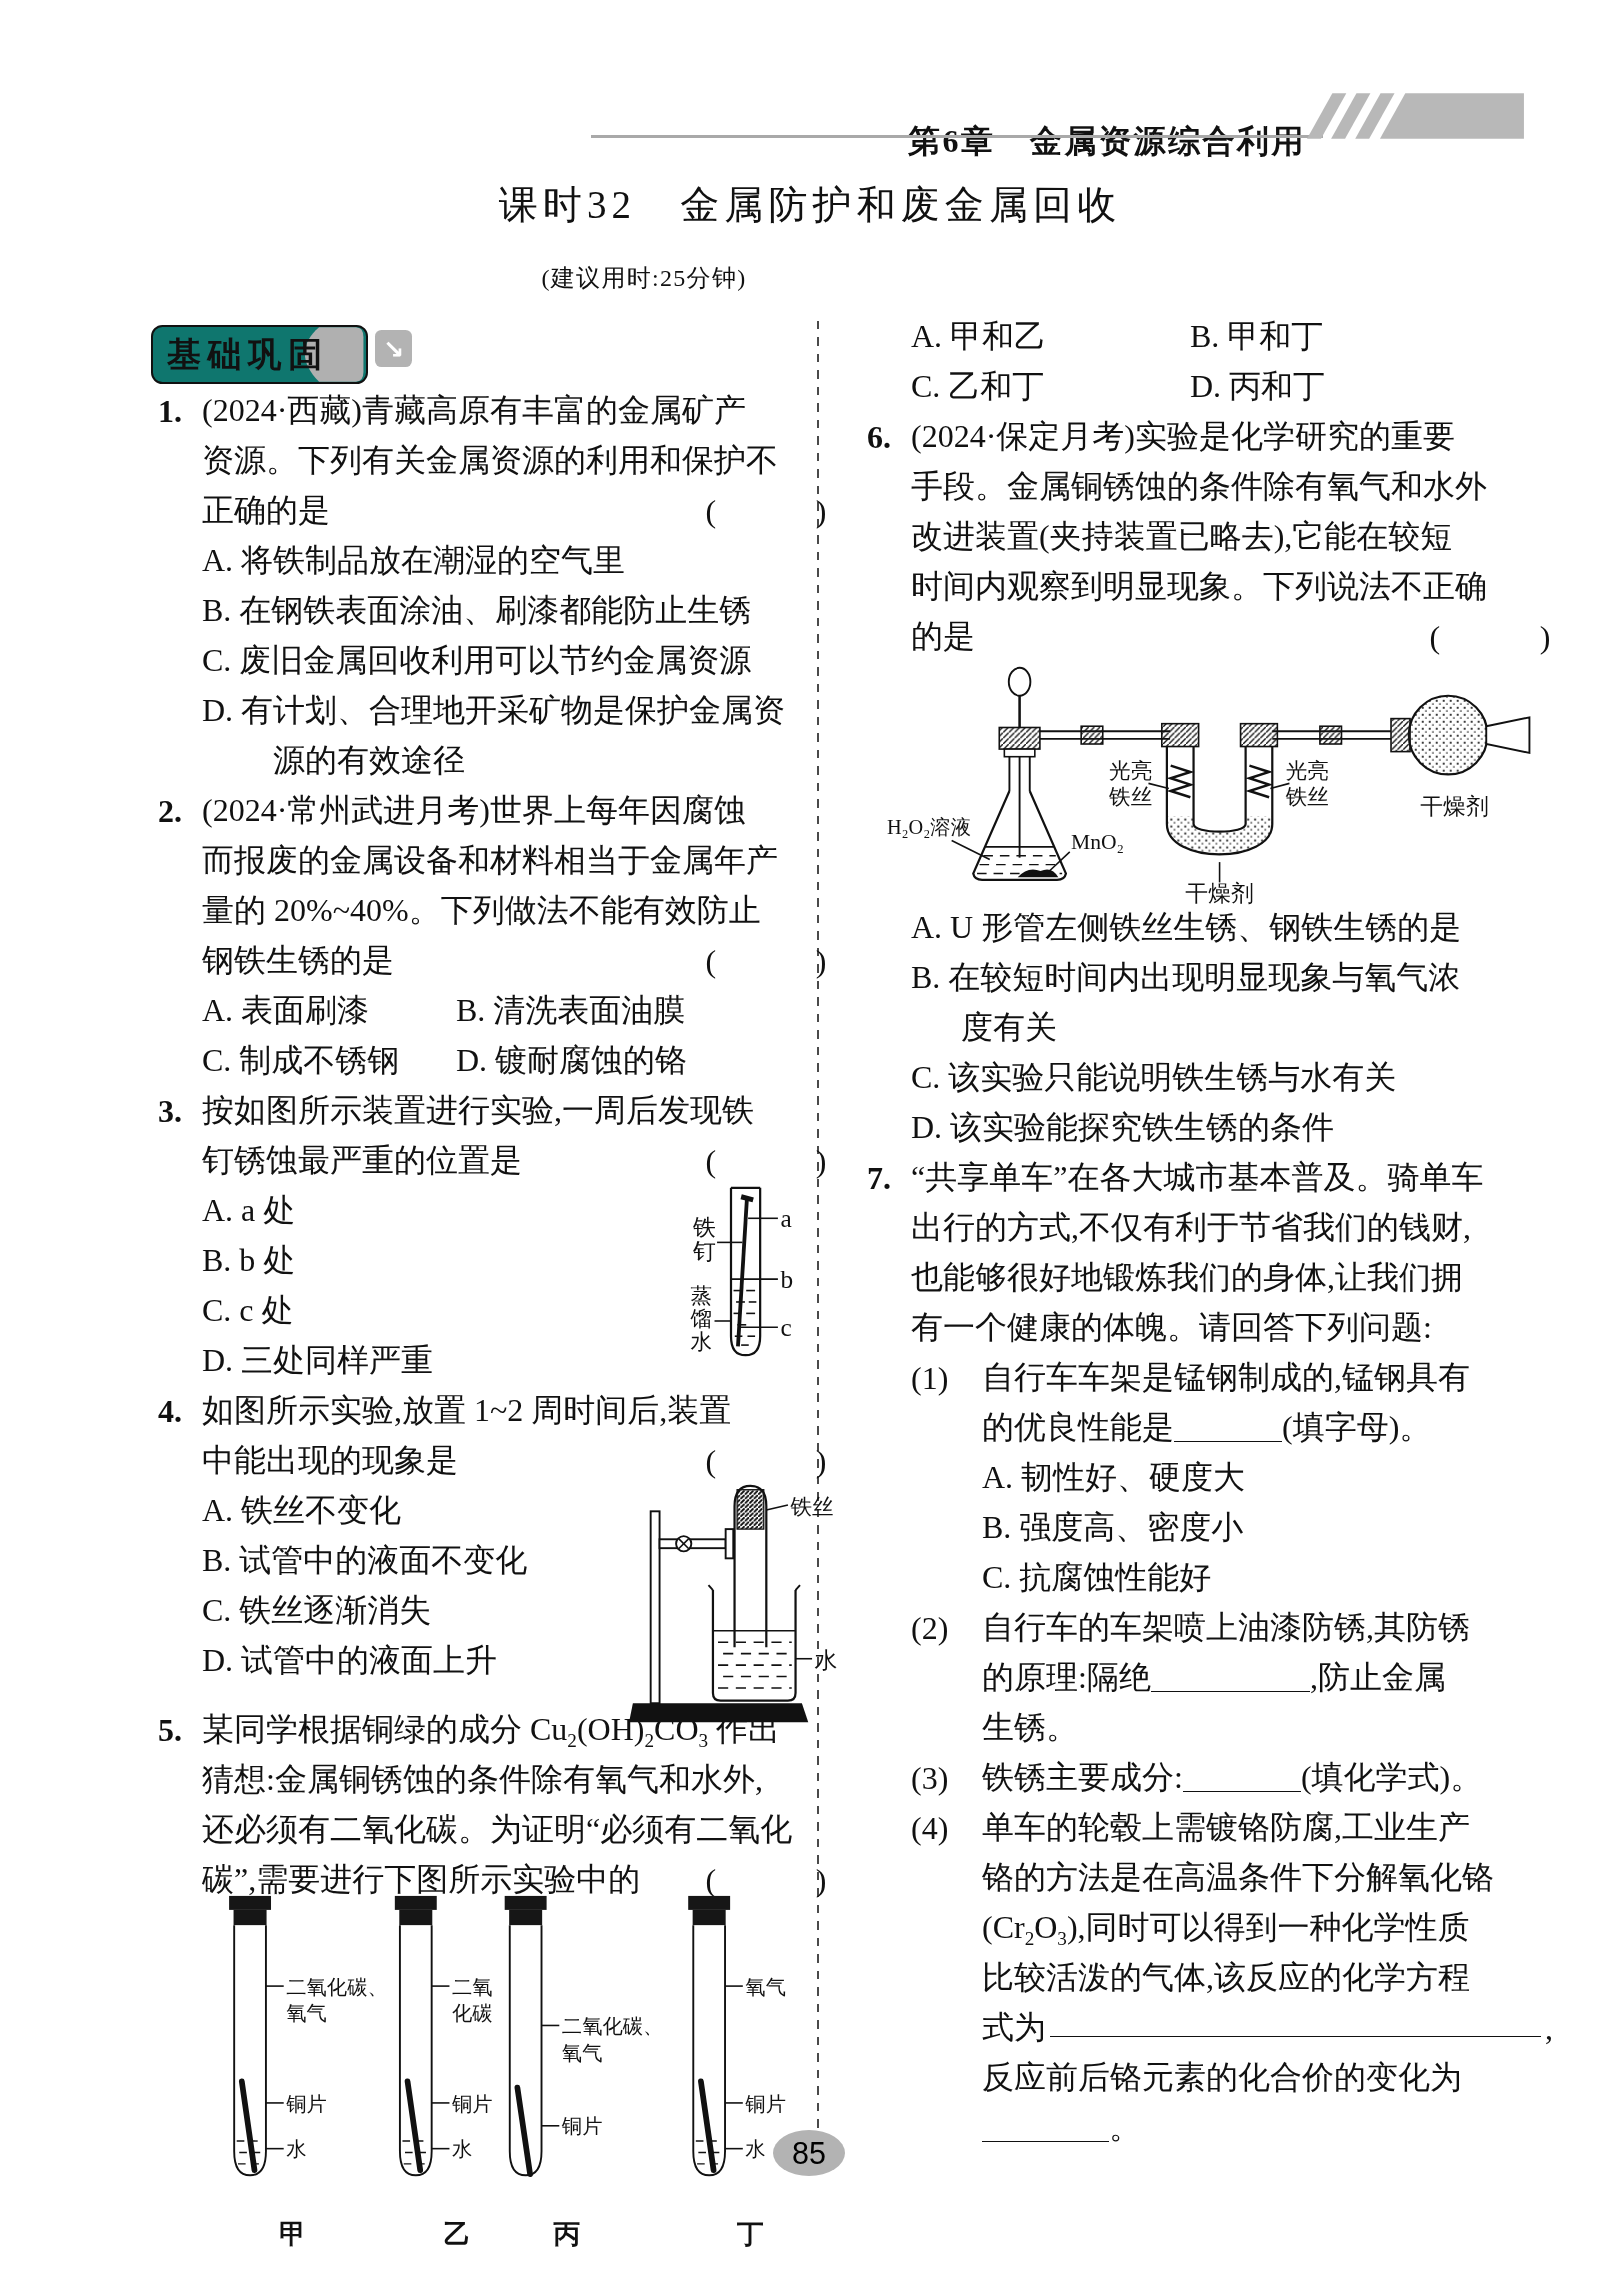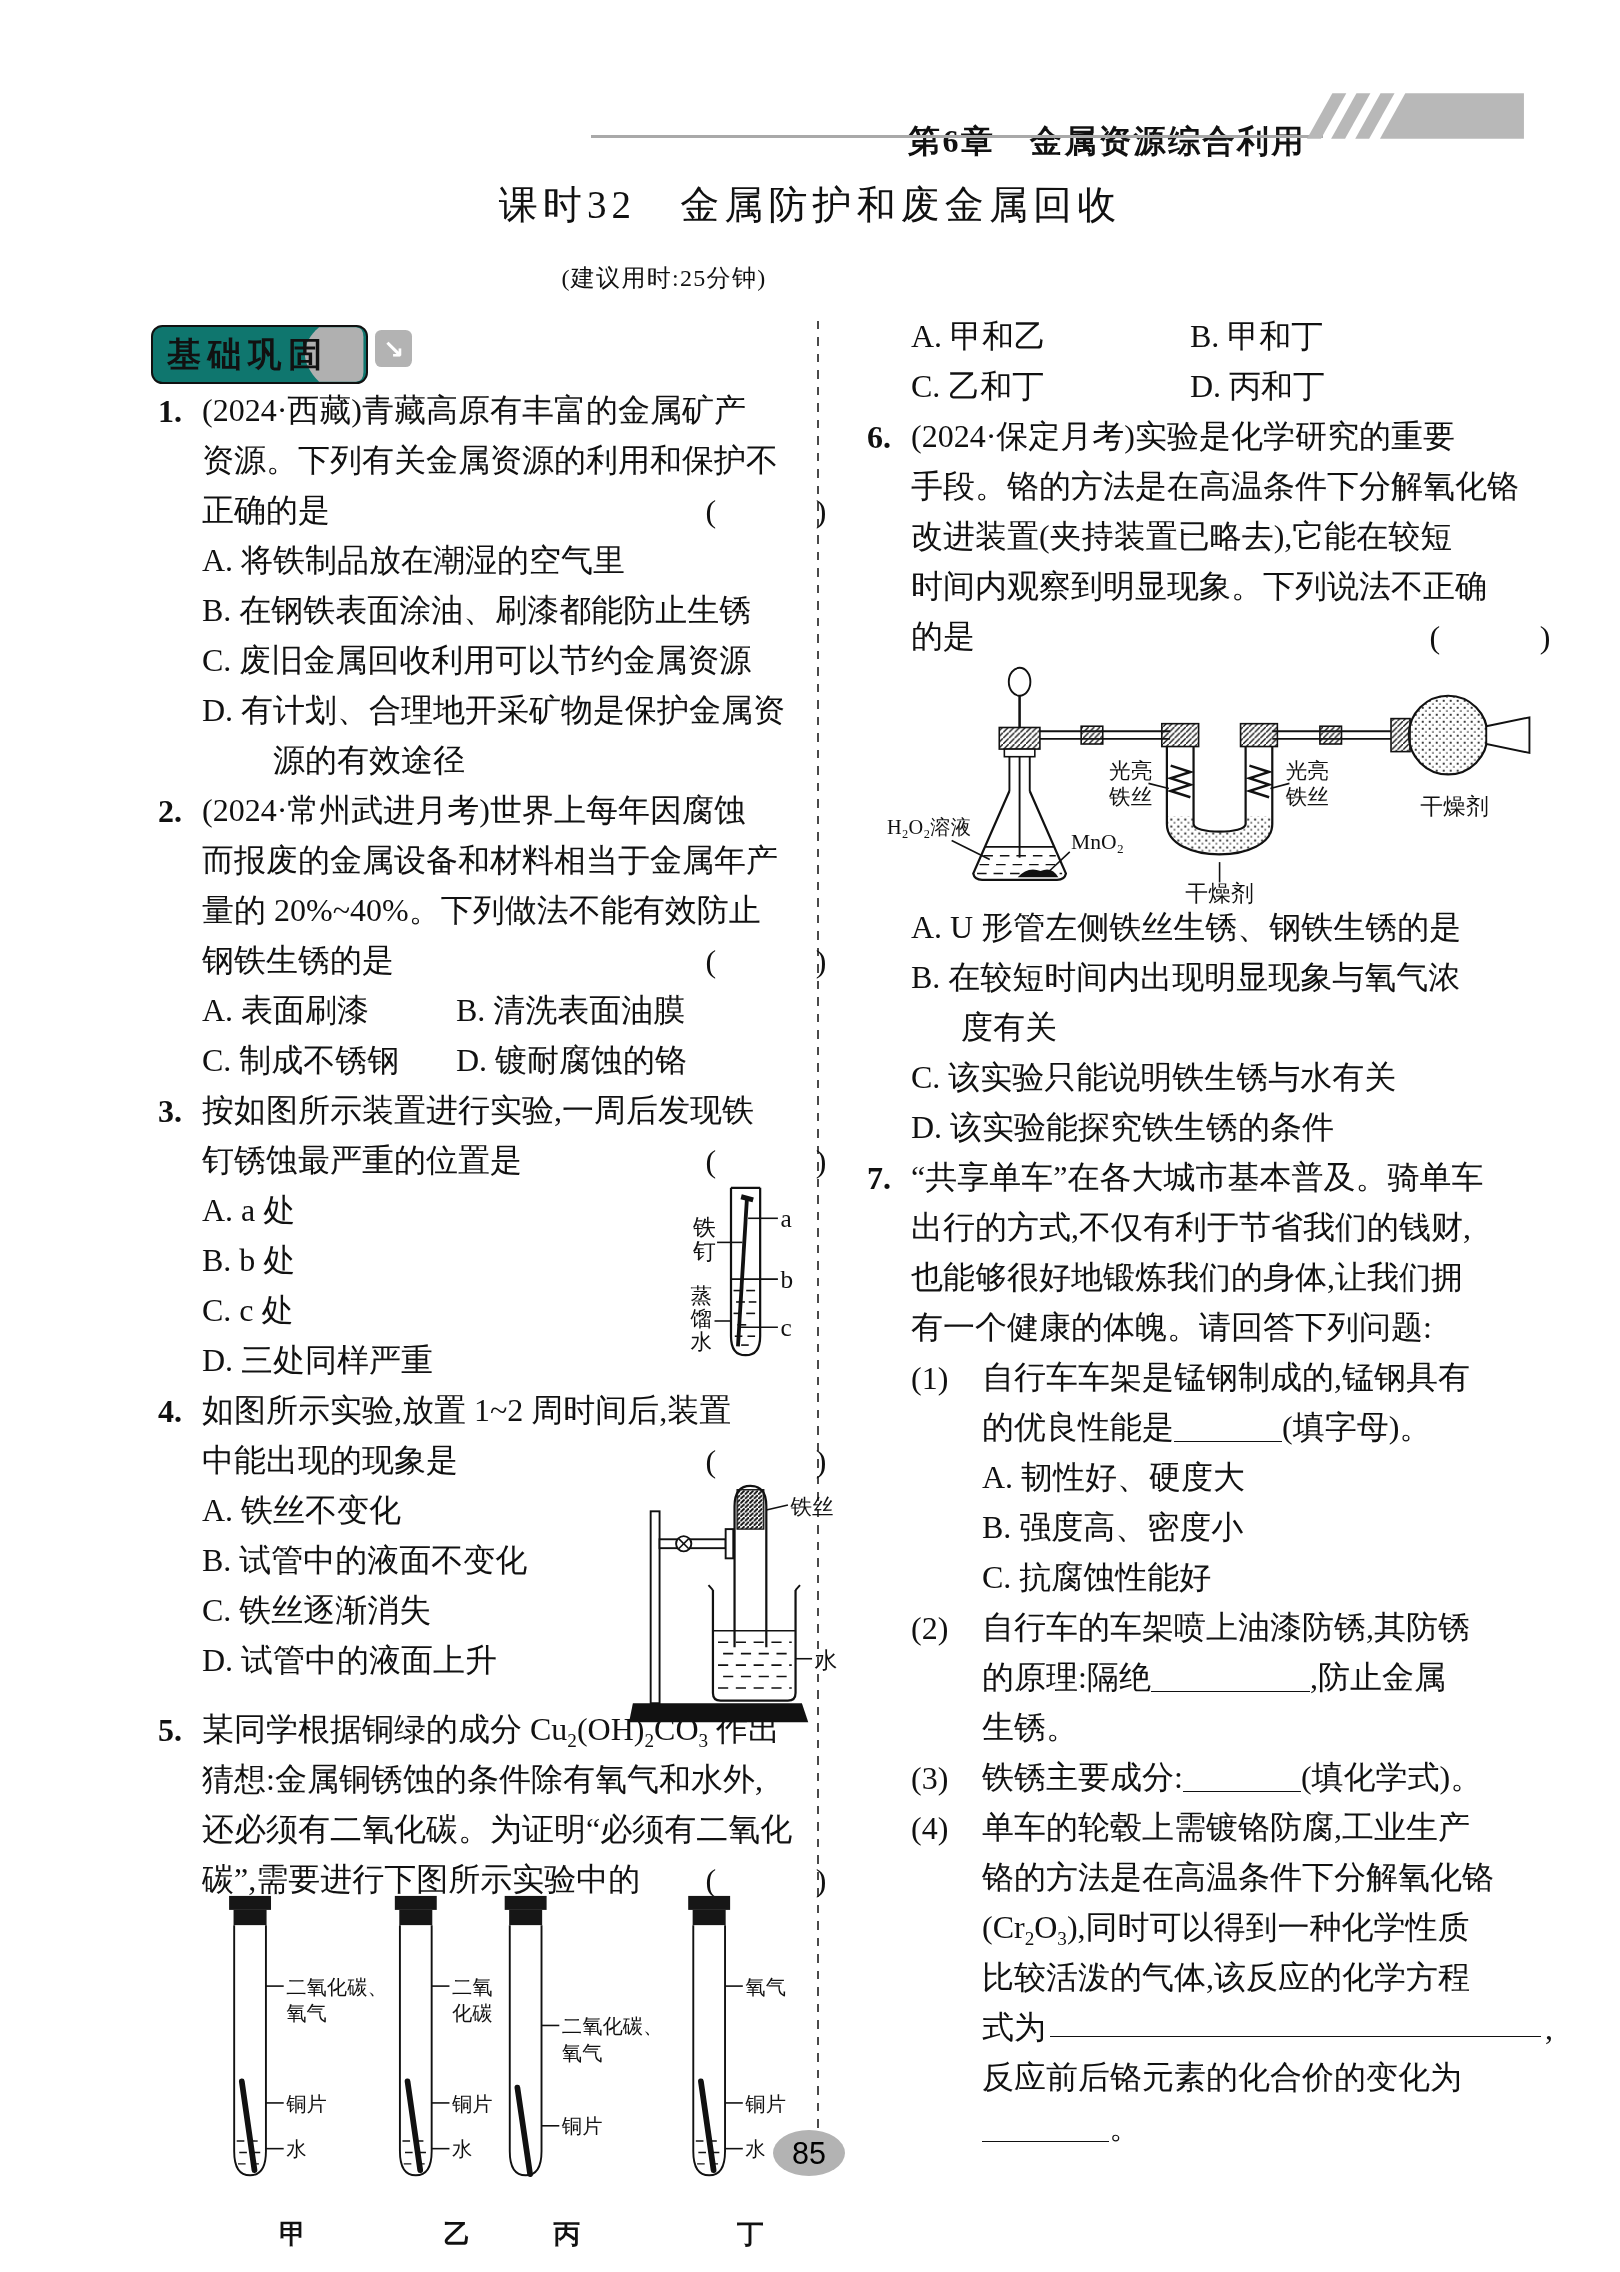--- a/index.html
+++ b/index.html
@@ -5,21 +5,21 @@
   html,body{margin:0;padding:0;background:#888;}
   #page{position:relative;width:1620px;height:2273px;background:#fff;overflow:hidden;
         font-family:"Liberation Serif","DejaVu Serif",serif;color:#111;}
   
   #chapter{position:absolute;left:699px;top:95px;width:607px;text-align:right;
            font-size:32px;font-weight:bold;letter-spacing:2.5px;white-space:nowrap;margin-top:25px;}
   #head-underline{position:absolute;left:591px;top:135px;width:732px;height:3.2px;background:#a9a9a9;}
   #head-stripes{position:absolute;left:1307px;top:93px;}
   #course-title{position:absolute;left:0;top:178px;width:1620px;text-align:center;
                 font-size:39px;font-weight:normal;letter-spacing:5.1px;}
-  #subtitle{position:absolute;left:0;top:262px;width:1288px;text-align:center;font-size:24px;letter-spacing:1.3px;padding-left:20px;}
+  #subtitle{position:absolute;left:0;top:262px;width:1288px;text-align:center;font-size:24px;letter-spacing:1.3px;}
   
   #jichu{position:absolute;left:151px;top:325px;width:213px;height:55px;border:2.5px solid #111;
          border-radius:11.4px;background:#0f766e;overflow:hidden;}
   #jichu .lbl{position:absolute;left:14px;top:5.1px;font-size:34px;font-weight:bold;letter-spacing:6.4px;z-index:2;}
   #arrow-chip{position:absolute;left:375px;top:330px;width:37px;height:37px;background:#b3b3b3;border-radius:6.4px;
               display:flex;align-items:center;justify-content:center;
               font-family:"DejaVu Sans",sans-serif;font-size:25.4px;font-weight:bold;color:#fff;}
   
   #divider{position:absolute;left:817px;top:321px;width:1.9px;height:1832px;
            background:repeating-linear-gradient(180deg,#4a4a4a 0 8.3px,transparent 8.3px 16.5px);}
@@ -210,21 +210,21 @@
           <span>C. 乙和丁</span>
           <span class="t2">D. 丙和丁</span>
         </div>
       </section>
     <section>
         <div class="line">
           <span class="qn">6.</span>
           <span>(2024·保定月考)实验是化学研究的重要</span>
         </div>
         <div class="line">
-          <span>手段。铬的方法是在高温条件下分解氧化铬</span>
+          <span>手段。金属铜锈蚀的条件除有氧气和水外</span>
         </div>
         <div class="line">
           <span>改进装置(夹持装置已略去),它能在较短</span>
         </div>
         <div class="line">
           <span>时间内观察到明显现象。下列说法不正确</span>
         </div>
         <div class="line">
           <span>的是</span>
           <span class="br">

